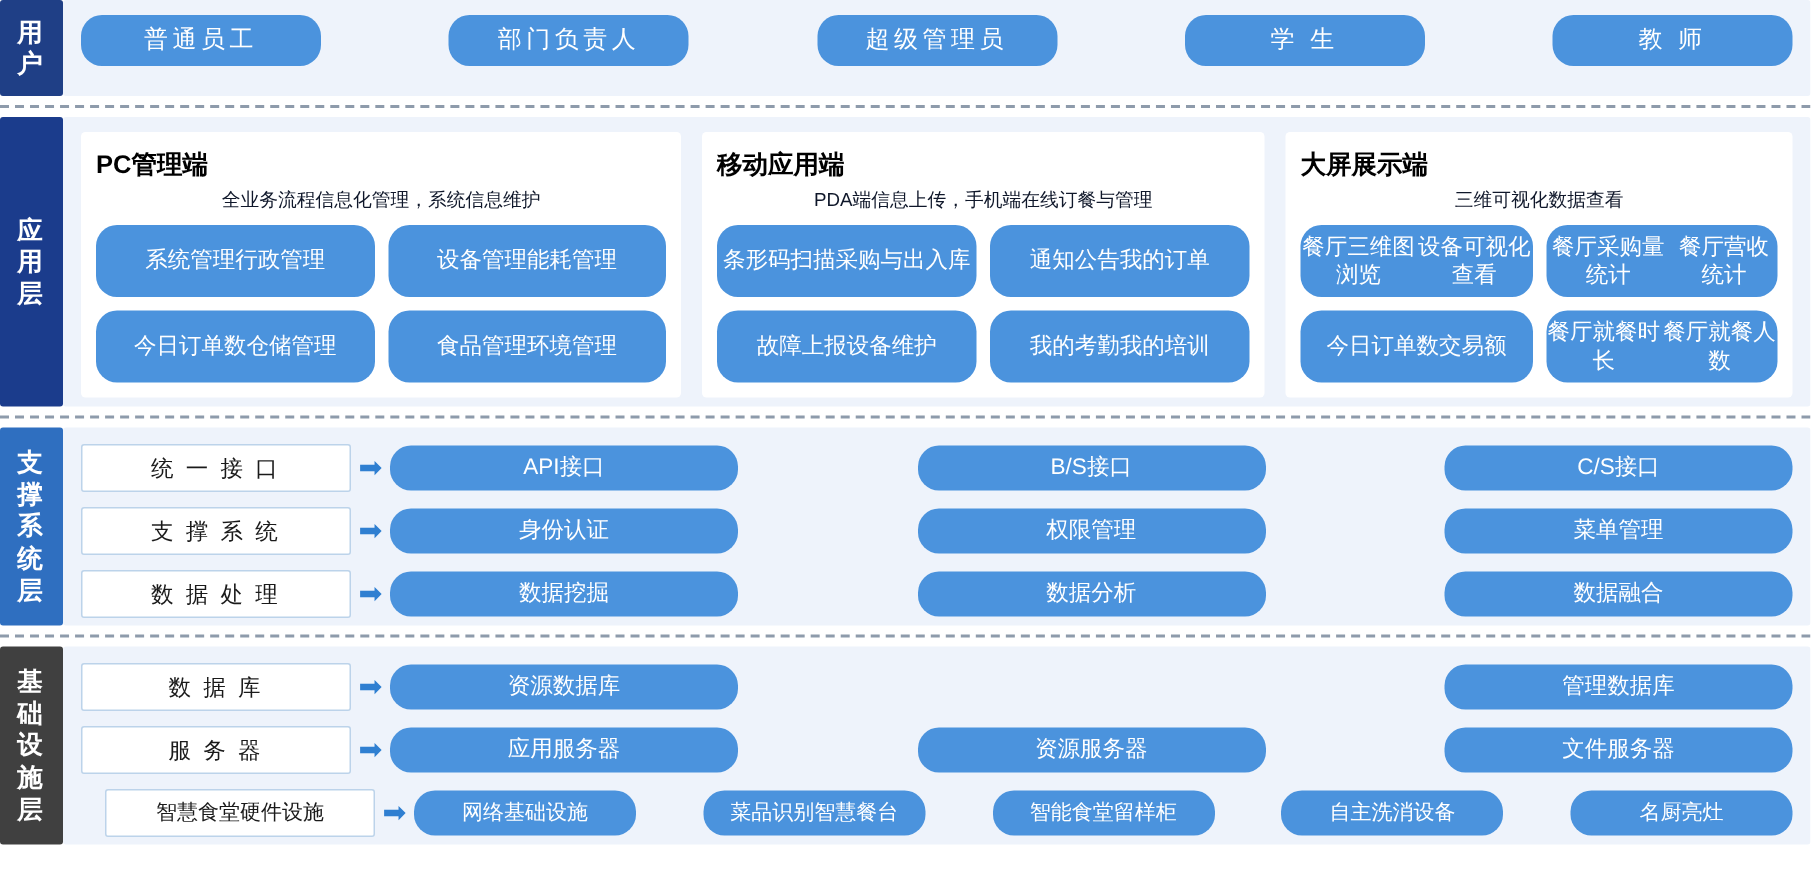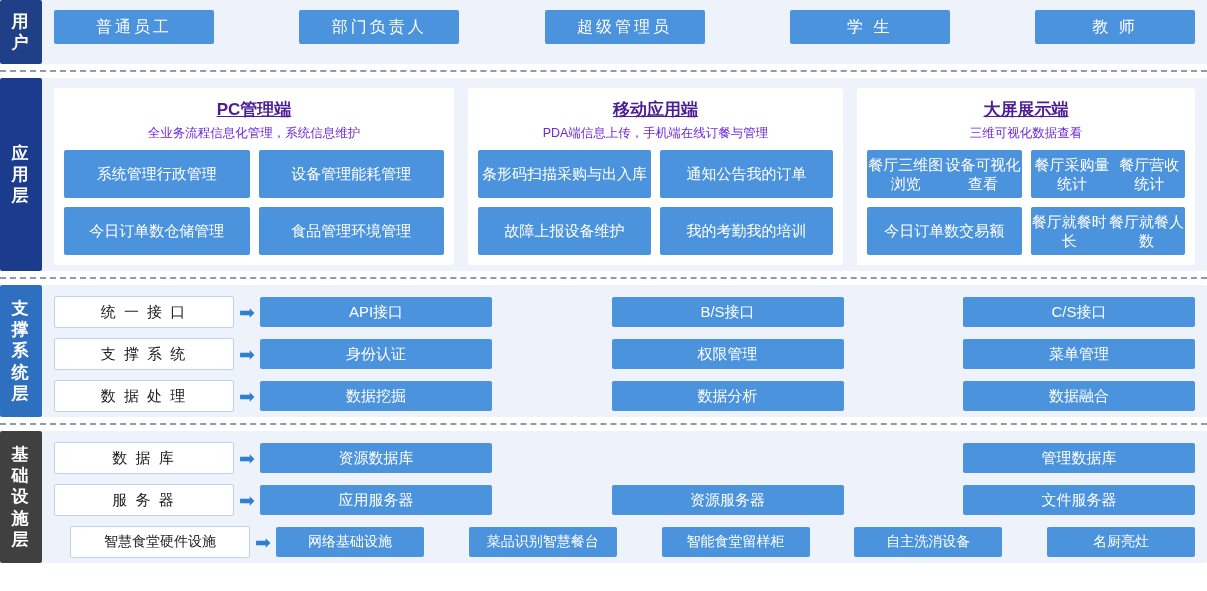--- a/index.html
+++ b/index.html
@@ -26,21 +26,21 @@
   .band-body{flex:1;background:#eef3fb;border-radius:2px;}
 
   .divider{
     height:0;border-top:2px dashed #8e9bab;
     margin:6px 0 6px 0;
   }
 
   .chip{
     background:#4b93dd;color:#fff;
     display:flex;align-items:center;justify-content:center;
-    text-align:center;border-radius:2px;
+    text-align:center;border-radius:14px;
     font-size:15px;line-height:1.28;
   }
   .white-chip{
     background:#ffffff;border:1px solid #bcd3ea;border-radius:2px;
     display:flex;align-items:center;justify-content:center;
     font-size:15px;color:#1a1a1a;letter-spacing:2px;
   }
   .arrow{
     width:26px;flex:0 0 26px;display:flex;align-items:center;justify-content:center;
     color:#2f7fd1;font-size:19px;line-height:1;
@@ -49,22 +49,22 @@
   
   .users{padding:10px 12px;display:flex;gap:0;justify-content:space-between;}
   .users .chip{height:34px;width:160px;font-size:16px;letter-spacing:3px;}
 
   
   .app-body{padding:10px 12px 12px 12px;display:flex;gap:14px;}
   .app-col{background:#ffffff;border-radius:3px;padding:8px 10px 10px 10px;flex:1;}
   .app-col.c1{flex:0 0 380px;}
   .app-col.c2{flex:0 0 355px;}
   .app-col.c3{flex:1;}
-  .app-title{text-align:center;font-size:17px;color:#4c1d95;font-weight:bold;margin:2px 0 4px;text-decoration:underline;}
-  .app-sub{text-align:center;font-size:12.5px;color:#6d28d9;margin-bottom:8px;}
+  .app-title{text-align:left;font-size:17px;color:#000000;font-weight:bold;margin:2px 0 4px;}
+  .app-sub{text-align:center;font-size:12.5px;color:#0f172a;margin-bottom:8px;}
   .app-grid{display:flex;flex-wrap:wrap;gap:9px;}
   .app-grid .chip{height:48px;flex:1 1 calc(50% - 5px);min-width:calc(50% - 5px);}
 
   
   .rows{padding:11px 12px;display:flex;flex-direction:column;gap:10px;}
   .row{display:flex;align-items:center;gap:0;}
   .row .white-chip{width:178px;height:30px;flex:0 0 178px;}
   .row .chip{height:30px;}
   .row .cells{display:flex;flex:1;gap:0;justify-content:space-between;}
   .row .cells .chip{width:232px;}

